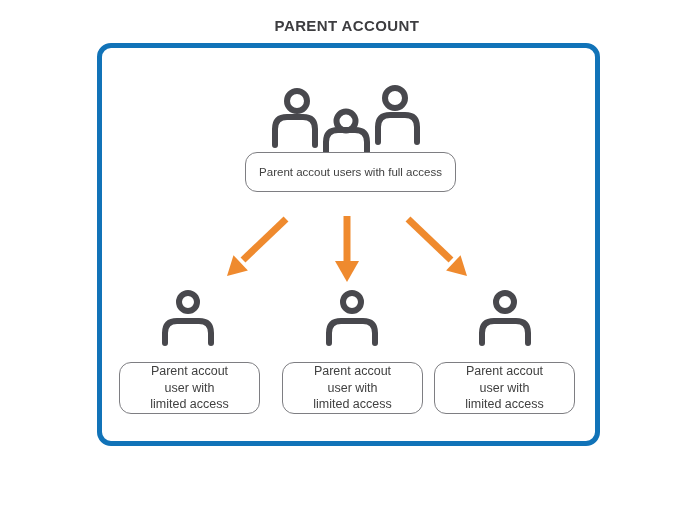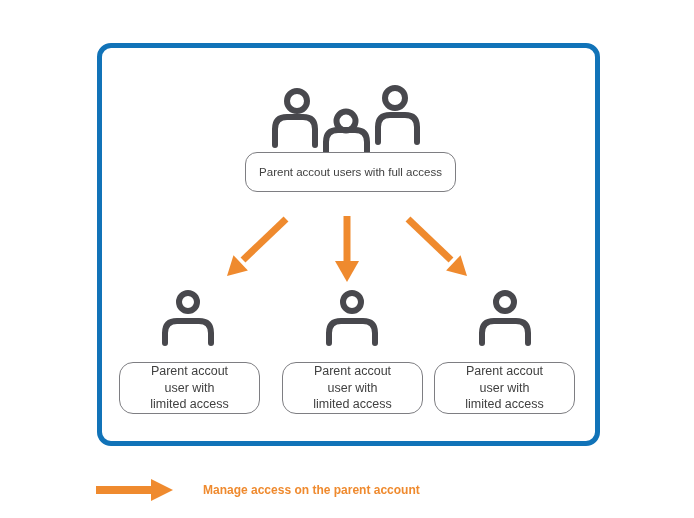--- a/index.html
+++ b/index.html
@@ -59,21 +59,20 @@
     height: 40px;
     font-size: 11.5px;
   }
   .limited-box {
     top: 362px;
     width: 141px;
     height: 52px;
     font-size: 12.5px;
     line-height: 1.32;
     padding: 4px 28px;
-    border-radius: 14px;
   }
   .limited-box.b0 { left: 119px; }
   .limited-box.b1 { left: 282px; }
   .limited-box.b2 { left: 434px; }
   .arrows-overlay {
     position: absolute;
     left: 0;
     top: 0;
     width: 694px;
     height: 518px;
@@ -96,20 +95,21 @@
     stroke: #48484d;
     fill: none;
     stroke-linecap: round;
   }
 </style>
 </head>
 <body>
 
 <div id="stage">
 
+  <div class="title">PARENT ACCOUNT</div>
 
   <div class="frame"></div>
 
   <svg class="icon" style="left:270px; top:84px;" width="152" height="78" viewBox="0 0 152 78" aria-hidden="true">
 
     <circle class="stroke-person" cx="27" cy="17" r="10" stroke-width="6"></circle>
     <path class="stroke-person" d="M5,61 V45 Q5,33 17,33 H33 Q45,33 45,45 V61" stroke-width="6"></path>
 
     <circle class="stroke-person" cx="125" cy="14" r="10" stroke-width="6"></circle>
     <path class="stroke-person" d="M108,58 V43 Q108,31 120,31 H135 Q147,31 147,43 V58" stroke-width="6"></path>
@@ -153,21 +153,14 @@
     <g>
       <line x1="347" y1="216" x2="347" y2="263" stroke="#ef8a2e" stroke-width="7"></line>
       <polygon points="335,261 359,261 347,282" fill="#ef8a2e"></polygon>
     </g>
     <g>
       <line x1="408" y1="219" x2="451" y2="260" stroke="#ef8a2e" stroke-width="7"></line>
       <polygon points="460.5,255.3 446.1,270.5 467,276" fill="#ef8a2e"></polygon>
     </g>
   </svg>
 
-  <div class="legend">
-    <svg width="80" height="24" viewBox="0 0 80 24" aria-hidden="true">
-      <line x1="1" y1="12" x2="57" y2="12" stroke="#ef8a2e" stroke-width="8"></line>
-      <polygon points="56,1 56,23 78,12" fill="#ef8a2e"></polygon>
-    </svg>
-    <span class="legend-text">Manage access on the parent account</span>
-  </div>
 
 </div>
 
 </body></html>

